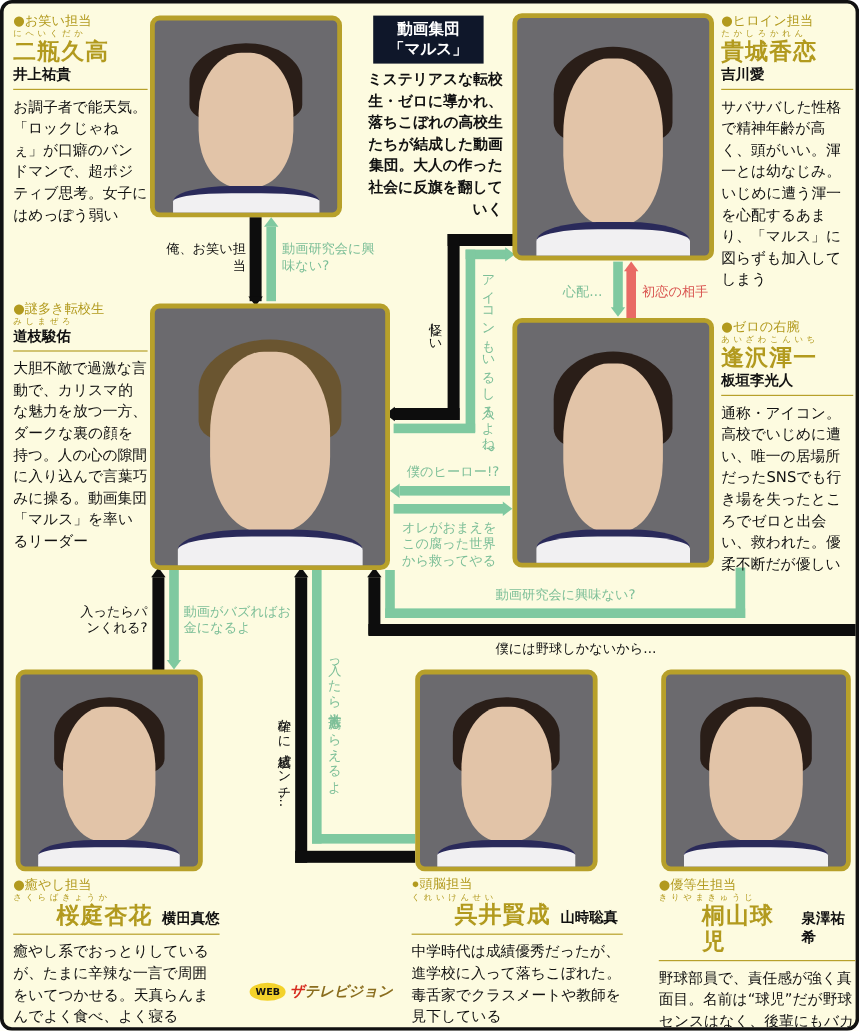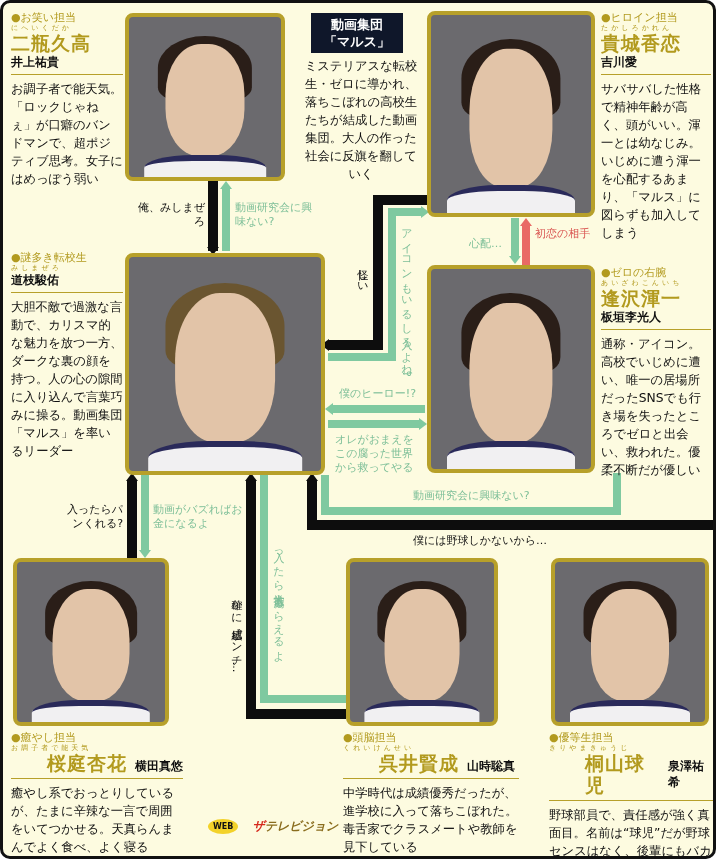--- a/index.html
+++ b/index.html
@@ -24,22 +24,22 @@
   .lbl { position: absolute; font-size: 11px; line-height: 14px; white-space: nowrap; }
   .lbl.k { color: #111; }
   .lbl.g { color: #7dbf98; }
   .lbl.r { color: #d9534f; }
   .vert { writing-mode: vertical-rl; letter-spacing: 1px; }
   .tri-up { position: absolute; width: 0; height: 0; border-left: 6px solid transparent; border-right: 6px solid transparent; }
   .tri-down { position: absolute; width: 0; height: 0; border-left: 6px solid transparent; border-right: 6px solid transparent; }
   .tri-left { position: absolute; width: 0; height: 0; border-top: 6px solid transparent; border-bottom: 6px solid transparent; }
   .tri-right { position: absolute; width: 0; height: 0; border-top: 6px solid transparent; border-bottom: 6px solid transparent; }
   .center-title { position: absolute; left: 308px; top: 10px; width: 92px; background: #0f172a; color: #fff; font-weight: bold; font-size: 13px; line-height: 17px; text-align: center; padding: 3px 0; }
-  .center-desc { position: absolute; left: 300px; top: 54px; width: 116px; font-size: 12.3px; line-height: 18px; text-align: center; color: #111; }
-  .logo { position: absolute; left: 205px; top: 815px; display: flex; align-items: center; gap: 14px; }
+  .center-desc { position: absolute; left: 300px; top: 54px; width: 116px; font-size: 12.3px; line-height: 18px; text-align: right; color: #111; font-weight: bold; }
+  .logo { position: absolute; left: 205px; top: 815px; display: flex; align-items: center; gap: 3px; }
   .logo-web { background: #f3d22a; border-radius: 50%; font-size: 8px; font-weight: bold; color: #111; padding: 3px 5px; }
   .logo-text { font-size: 12px; font-weight: bold; font-style: italic; color: #8a6d1e; }
   .logo-text span { color: #d62a1e; }
 </style>
 </head>
 <body>
 
 <div id="canvas">
 
   <div class="bar black" style="left:205px;top:178px;width:10px;height:70px;"></div>
@@ -78,26 +78,26 @@
   <div class="bar green" style="left:257px;top:472px;width:8px;height:228px;"></div>
   <div class="bar green" style="left:257px;top:692px;width:86px;height:8px;"></div>
 
   <div class="bar black" style="left:304px;top:478px;width:10px;height:48px;"></div>
   <div class="tri-up" style="left:303px;top:470px;border-bottom:8px solid #0d0d0d;"></div>
   <div class="bar black" style="left:304px;top:517px;width:412px;height:10px;"></div>
   <div class="bar green" style="left:318px;top:472px;width:8px;height:40px;"></div>
   <div class="bar green" style="left:318px;top:504px;width:300px;height:8px;"></div>
   <div class="bar green" style="left:610px;top:470px;width:8px;height:42px;"></div>
 
-  <div class="lbl k" style="left:132px;top:198px;text-align:right;width:70px;white-space:normal;">俺、みしまぜろ</div>
+  <div class="lbl k" style="left:132px;top:198px;text-align:right;width:70px;white-space:normal;">俺、お笑い担当</div>
   <div class="lbl g" style="left:232px;top:198px;width:80px;white-space:normal;">動画研究会に興味ない?</div>
   <div class="lbl k vert" style="left:352px;top:258px;">怪しい</div>
   <div class="lbl g vert" style="left:396px;top:218px;">アイコンもいるし入るよね?</div>
   <div class="lbl g" style="left:466px;top:234px;">心配…</div>
-  <div class="lbl r" style="left:532px;top:224px;">初恋の相手</div>
+  <div class="lbl r" style="left:532px;top:234px;">初恋の相手</div>
   <div class="lbl g" style="left:336px;top:384px;">僕のヒーロー!?</div>
   <div class="lbl g" style="left:332px;top:430px;width:86px;white-space:normal;">オレがおまえをこの腐った世界から救ってやる</div>
   <div class="lbl k" style="left:60px;top:500px;width:60px;text-align:right;white-space:normal;">入ったらパンくれる?</div>
   <div class="lbl g" style="left:150px;top:500px;width:90px;white-space:normal;">動画がバズればお金になるよ</div>
   <div class="lbl k vert" style="left:226px;top:588px;">確かに成績ピンチ…</div>
   <div class="lbl g vert" style="left:268px;top:540px;">入ったら大学推薦もらえるよ</div>
   <div class="lbl g" style="left:410px;top:486px;">動画研究会に興味ない?</div>
   <div class="lbl k" style="left:410px;top:531px;">僕には野球しかないから…</div>
 
   <div class="center-title">
@@ -161,35 +161,35 @@
     <div class="desc">通称・アイコン。高校でいじめに遭い、唯一の居場所だったSNSでも行き場を失ったところでゼロと出会い、救われた。優柔不断だが優しい</div>
   </div>
 
   <div class="photo" style="left:10px;top:555px;width:156px;height:168px;">
       <div class="hair"></div>
       <div class="face"></div>
       <div class="collar"></div>
     </div>
   <div class="bio" style="left:8px;top:728px;width:172px;">
     <div class="role">●癒やし担当</div>
-    <div class="ruby">お調子者で能天気</div>
+    <div class="ruby">さくらばきょうか</div>
     <div class="inline-name">
         <span class="name">桜庭杏花</span>
         <span class="actor">横田真悠</span>
       </div>
     <div class="sep"></div>
     <div class="desc">癒やし系でおっとりしているが、たまに辛辣な一言で周囲をいてつかせる。天真らんまんでよく食べ、よく寝る</div>
   </div>
 
   <div class="photo" style="left:343px;top:555px;width:152px;height:168px;">
       <div class="hair"></div>
       <div class="face"></div>
       <div class="collar"></div>
     </div>
-  <div class="bio" style="left:340px;top:728px;width:176px;">
+  <div class="bio" style="left:340px;top:728px;width:176px;font-family:Liberation Serif, serif;">
     <div class="role">●頭脳担当</div>
     <div class="ruby">くれいけんせい</div>
     <div class="inline-name">
         <span class="name">呉井賢成</span>
         <span class="actor">山時聡真</span>
       </div>
     <div class="sep"></div>
     <div class="desc">中学時代は成績優秀だったが、進学校に入って落ちこぼれた。毒舌家でクラスメートや教師を見下している</div>
   </div>
 

